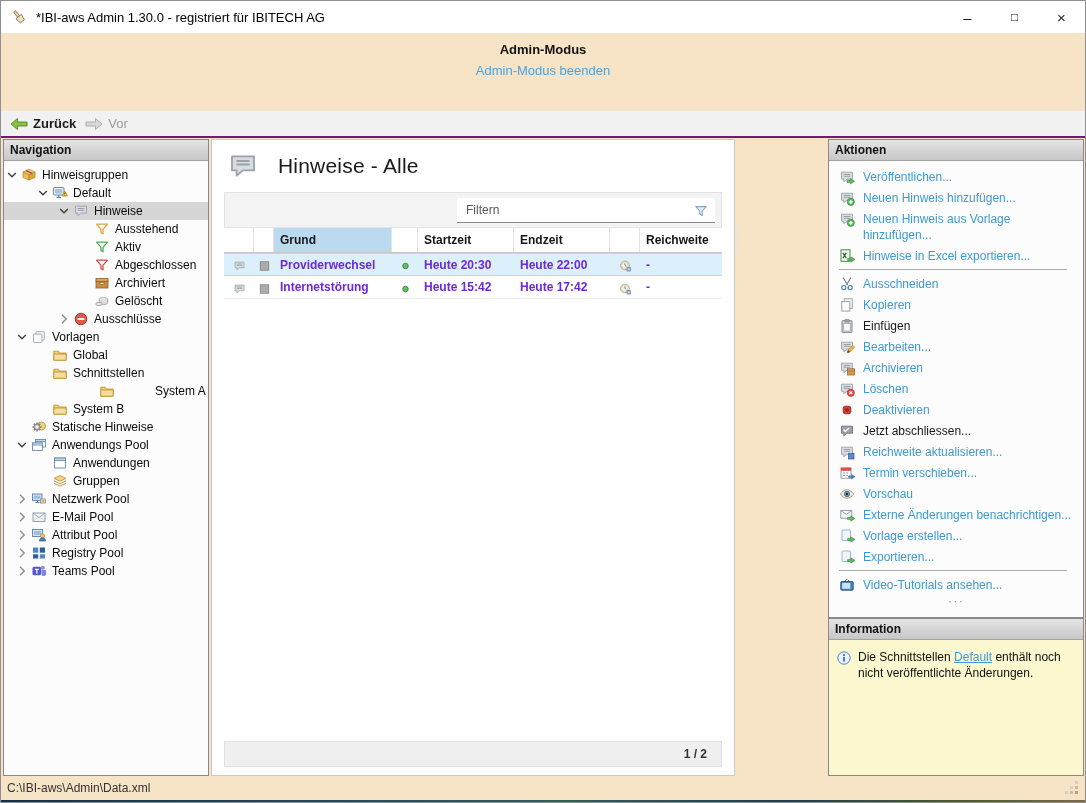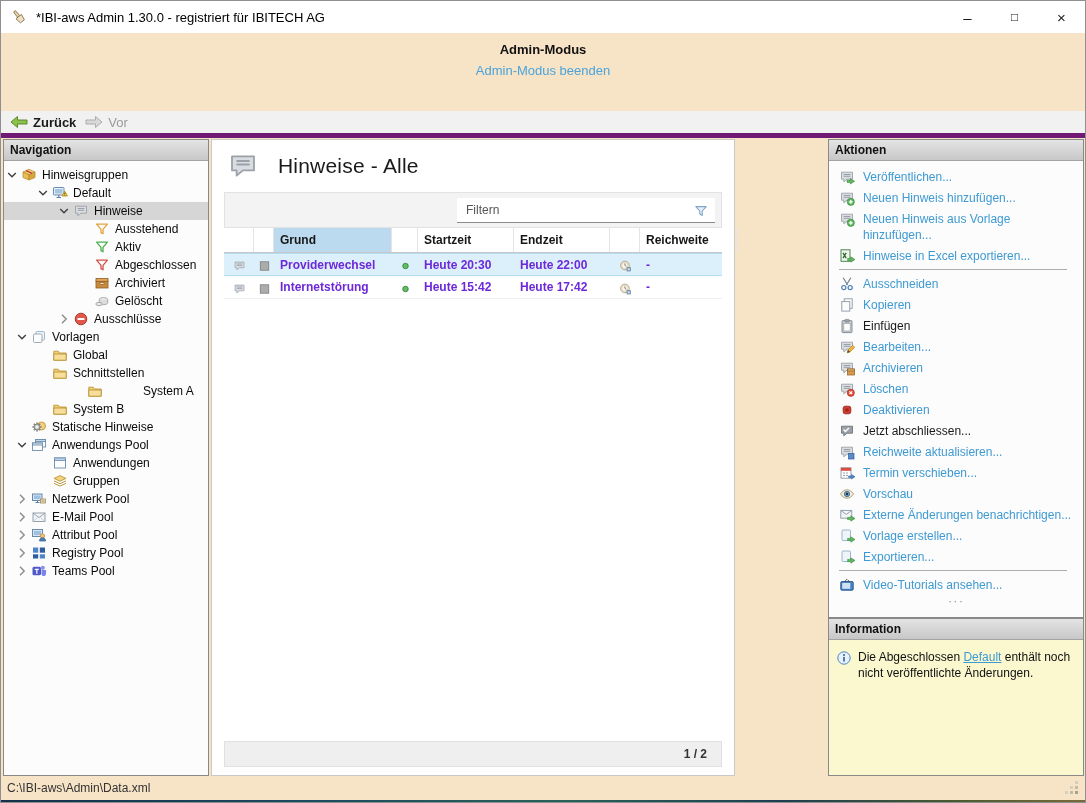--- a/index.html
+++ b/index.html
@@ -13,21 +13,21 @@
   .win-controls{position:absolute;right:0;top:0;height:32px;display:flex;}
   .win-btn{width:47px;height:32px;display:flex;align-items:center;justify-content:center;font-size:15px;color:#1a1a1a;cursor:default;}
   .win-btn.maxi{font-size:12px;}
   
   .admin-banner{position:absolute;left:0;top:32px;width:100%;height:56px;background:#F7E4C6;text-align:center;padding-top:9px;}
   .admin-title{font-size:13px;font-weight:bold;color:#111;}
   .admin-link{font-size:13px;color:#4AA3DC;margin-top:6px;cursor:pointer;}
   
   .menubar{position:absolute;left:0;top:88px;width:100%;height:22px;background:#F1F1F1;display:flex;align-items:center;font-size:13px;color:#1a1a1a;padding-left:5px;}
   .menu-item{padding:0 10px;cursor:default;}
-  .toolbar{position:absolute;left:0;top:110px;width:100%;height:27px;background:#F1F1F1;display:flex;align-items:center;font-size:13px;border-bottom:5px solid #701a75;text-align:center;}
+  .toolbar{position:absolute;left:0;top:110px;width:100%;height:27px;background:#F1F1F1;display:flex;align-items:center;font-size:13px;border-bottom:2px solid #701a75;text-align:center;}
   .tool-btn{display:flex;align-items:center;gap:5px;margin-left:9px;cursor:default;}
   .tool-btn .lbl-back{color:#1a1a1a;font-weight:bold;}
   .tool-btn .lbl-fwd{color:#9a9a9a;}
   
   .panel{position:absolute;background:#FCFCFC;border:1px solid #898989;}
   .panel-header{height:21px;background:linear-gradient(#E4E4E4,#C7C7C7);border-bottom:1px solid #A3A3A3;
     font-size:12px;font-weight:bold;color:#111;line-height:20px;padding-left:6px;}
   .nav-panel{left:2px;top:138px;width:206px;height:637px;}
   .tree{padding-top:5px;font-size:12px;color:#0a0a0a;overflow:hidden;}
   .tree-row{height:18px;display:flex;align-items:center;white-space:nowrap;cursor:default;}
@@ -277,21 +277,21 @@
         <div class="tree-row" style="padding-left: 31px;">
           <span class="chev"></span>
           <span class="tree-icon">
             <svg viewBox="0 0 16 16" width="16" height="16" xmlns="http://www.w3.org/2000/svg">
               <path d="M1.8 4.2h4.4l1.4 1.8h6.6v7.2H1.8z" fill="#F0CE72" stroke="#B98E2F" stroke-width="0.8" stroke-linejoin="round"></path>
               <path d="M1.8 7h12.4v6.2H1.8z" fill="#F7DE9B" stroke="#B98E2F" stroke-width="0.8"></path>
             </svg>
           </span>
           <span class="tree-label">Schnittstellen</span>
         </div>
-        <div class="tree-row" style="padding-left: 31px; gap: 35px;">
+        <div class="tree-row" style="padding-left: 43px; gap: 35px;">
           <span class="chev"></span>
           <span class="tree-icon">
             <svg viewBox="0 0 16 16" width="16" height="16" xmlns="http://www.w3.org/2000/svg">
               <path d="M1.8 4.2h4.4l1.4 1.8h6.6v7.2H1.8z" fill="#F0CE72" stroke="#B98E2F" stroke-width="0.8" stroke-linejoin="round"></path>
               <path d="M1.8 7h12.4v6.2H1.8z" fill="#F7DE9B" stroke="#B98E2F" stroke-width="0.8"></path>
             </svg>
           </span>
           <span class="tree-label">System A</span>
         </div>
         <div class="tree-row" style="padding-left: 31px;">
@@ -759,21 +759,21 @@
   <div class="panel info-panel">
     <div class="panel-header">Information</div>
     <div class="info-content">
       <span class="icon16" style="margin-top:1px;">
           <svg viewBox="0 0 16 16" width="16" height="16" xmlns="http://www.w3.org/2000/svg">
             <circle cx="8" cy="8" r="6.2" fill="#E8F2FB" stroke="#4C86C8" stroke-width="1"></circle>
             <circle cx="8" cy="4.9" r="1" fill="#2E5E9E"></circle>
             <rect x="7.2" y="6.8" width="1.6" height="5" rx="0.8" fill="#2E5E9E"></rect>
           </svg>
         </span>
-      <span><span>Die Abgeschlossen </span><a class="info-link">Default</a><span> enthält noch nicht veröffentlichte Änderungen.</span></span>
+      <span><span>Die Schnittstellen </span><a class="info-link">Default</a><span> enthält noch nicht veröffentlichte Änderungen.</span></span>
     </div>
   </div>
 
   <div class="statusbar">
     <span>C:\IBI-aws\Admin\Data.xml</span>
     <div class="grip"></div>
   </div>
   <div class="desktop-strip"></div>
 
 </div>

